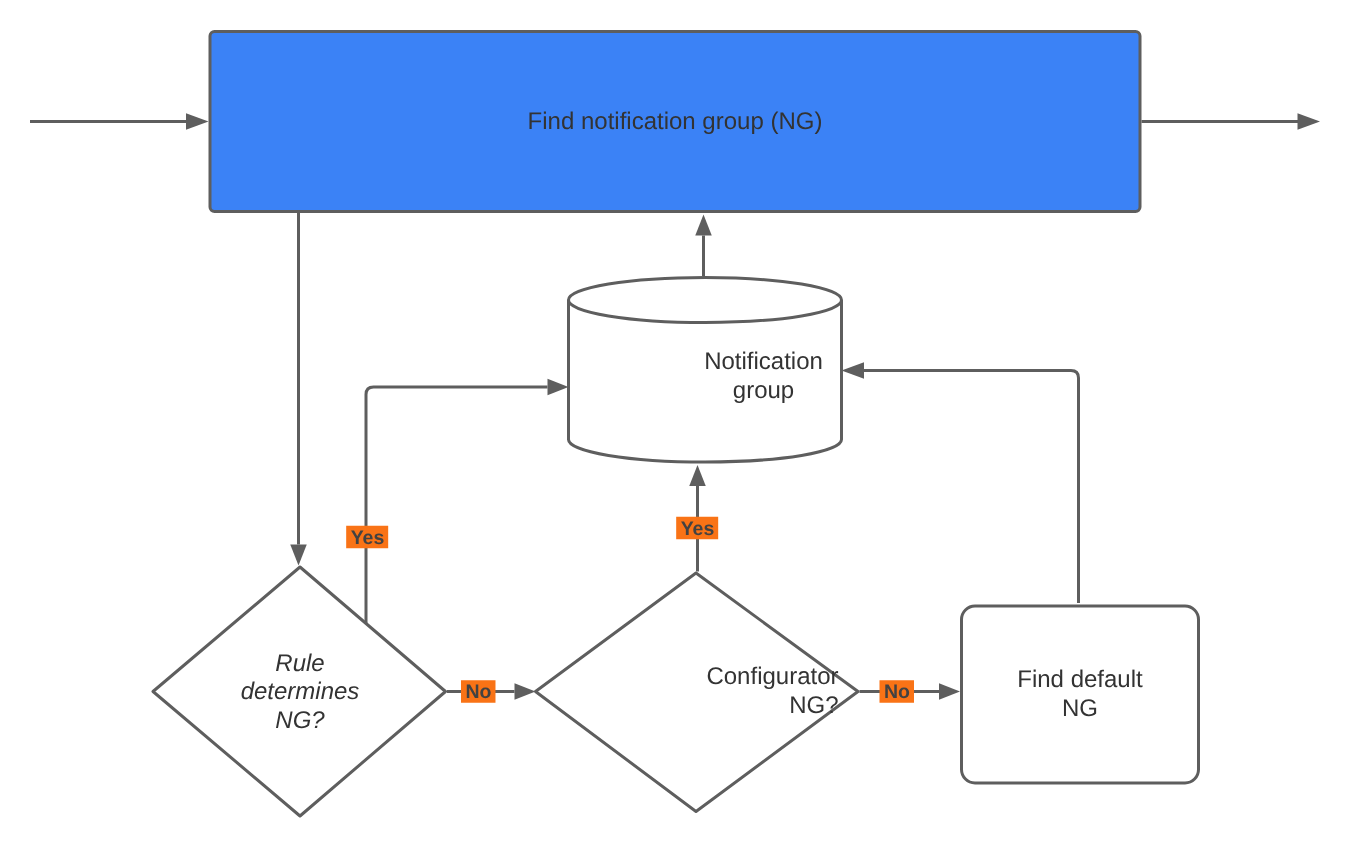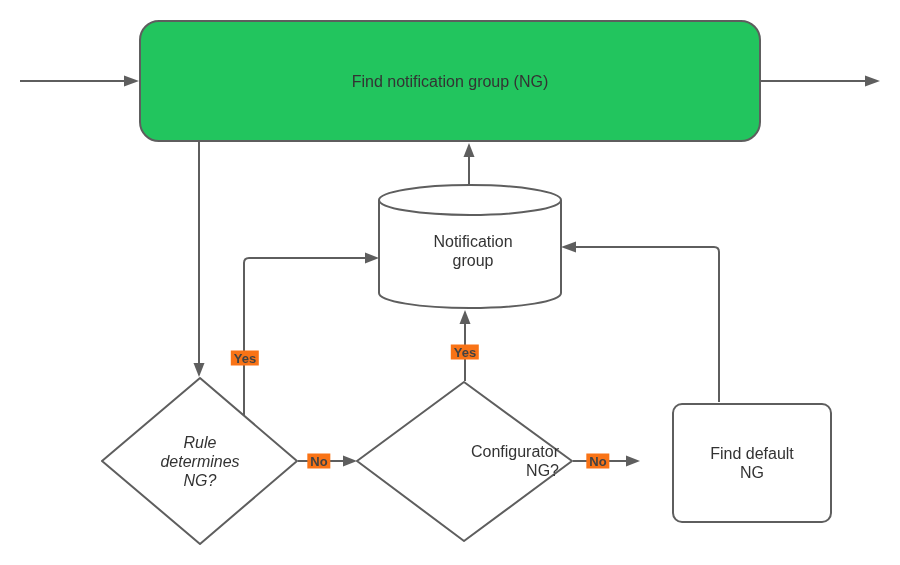--- a/index.html
+++ b/index.html
@@ -8,21 +8,21 @@
     font-family:"Liberation Sans", sans-serif; overflow:hidden;
   }
   svg.layer { position:absolute; left:0; top:0; z-index:1; }
   .shape {
     position:absolute; box-sizing:border-box; z-index:2;
     border:2px solid #5e5e5e;
     display:flex; align-items:center; justify-content:center;
     flex-direction:column; text-align:center;
     color:#333333; font-size:16px; line-height:19px;
   }
-  .purple-rect { background:#22c55e; border-radius:20px;align-items:center; }
+  .purple-rect { background:#3b82f6; border-radius:4px;align-items:center; }
   .white-rect  { background:#ffffff; border-radius:10px; }
   .overlay-label {
     position:absolute; z-index:2;
     display:flex; flex-direction:column; align-items:center; justify-content:center;
     text-align:center; color:#333333; font-size:16px; line-height:19px;
     pointer-events:none;
   }
   .overlay-label span, .shape span { display:block; }
   .edge-label {
     position:absolute; z-index:3; transform:translate(-50%,-50%);
@@ -75,26 +75,26 @@
       <polygon points="357,461 343,455.5 343,466.5"></polygon>
       <polygon points="640,461 626,455.5 626,466.5"></polygon>
       <polygon points="561,247 576,241.5 576,252.5"></polygon>
     </g>
   </svg>
 
   <div class="shape purple-rect" style="left:139px; top:20px; width:622px; height:122px;">
     <span>Find notification group (NG)</span>
   </div>
 
-  <div class="shape white-rect" style="left:640px; top:403px; width:160px; height:120px;margin-left:32px;">
+  <div class="shape white-rect" style="left:640px; top:403px; width:160px; height:120px;">
     <span>Find default</span>
     <span>NG</span>
   </div>
 
-  <div class="overlay-label" style="left:358px; top:198px; width:182px; height:106px;padding-left:24px;">
+  <div class="overlay-label" style="left:394px; top:198px; width:182px; height:106px;padding-left:24px;">
     <span>Notification</span>
     <span>group</span>
   </div>
 
   <div class="overlay-label" style="left:125px; top:432px; width:150px; height:58px;font-style:italic;">
     <span>Rule</span>
     <span>determines</span>
     <span>NG?</span>
   </div>
 

